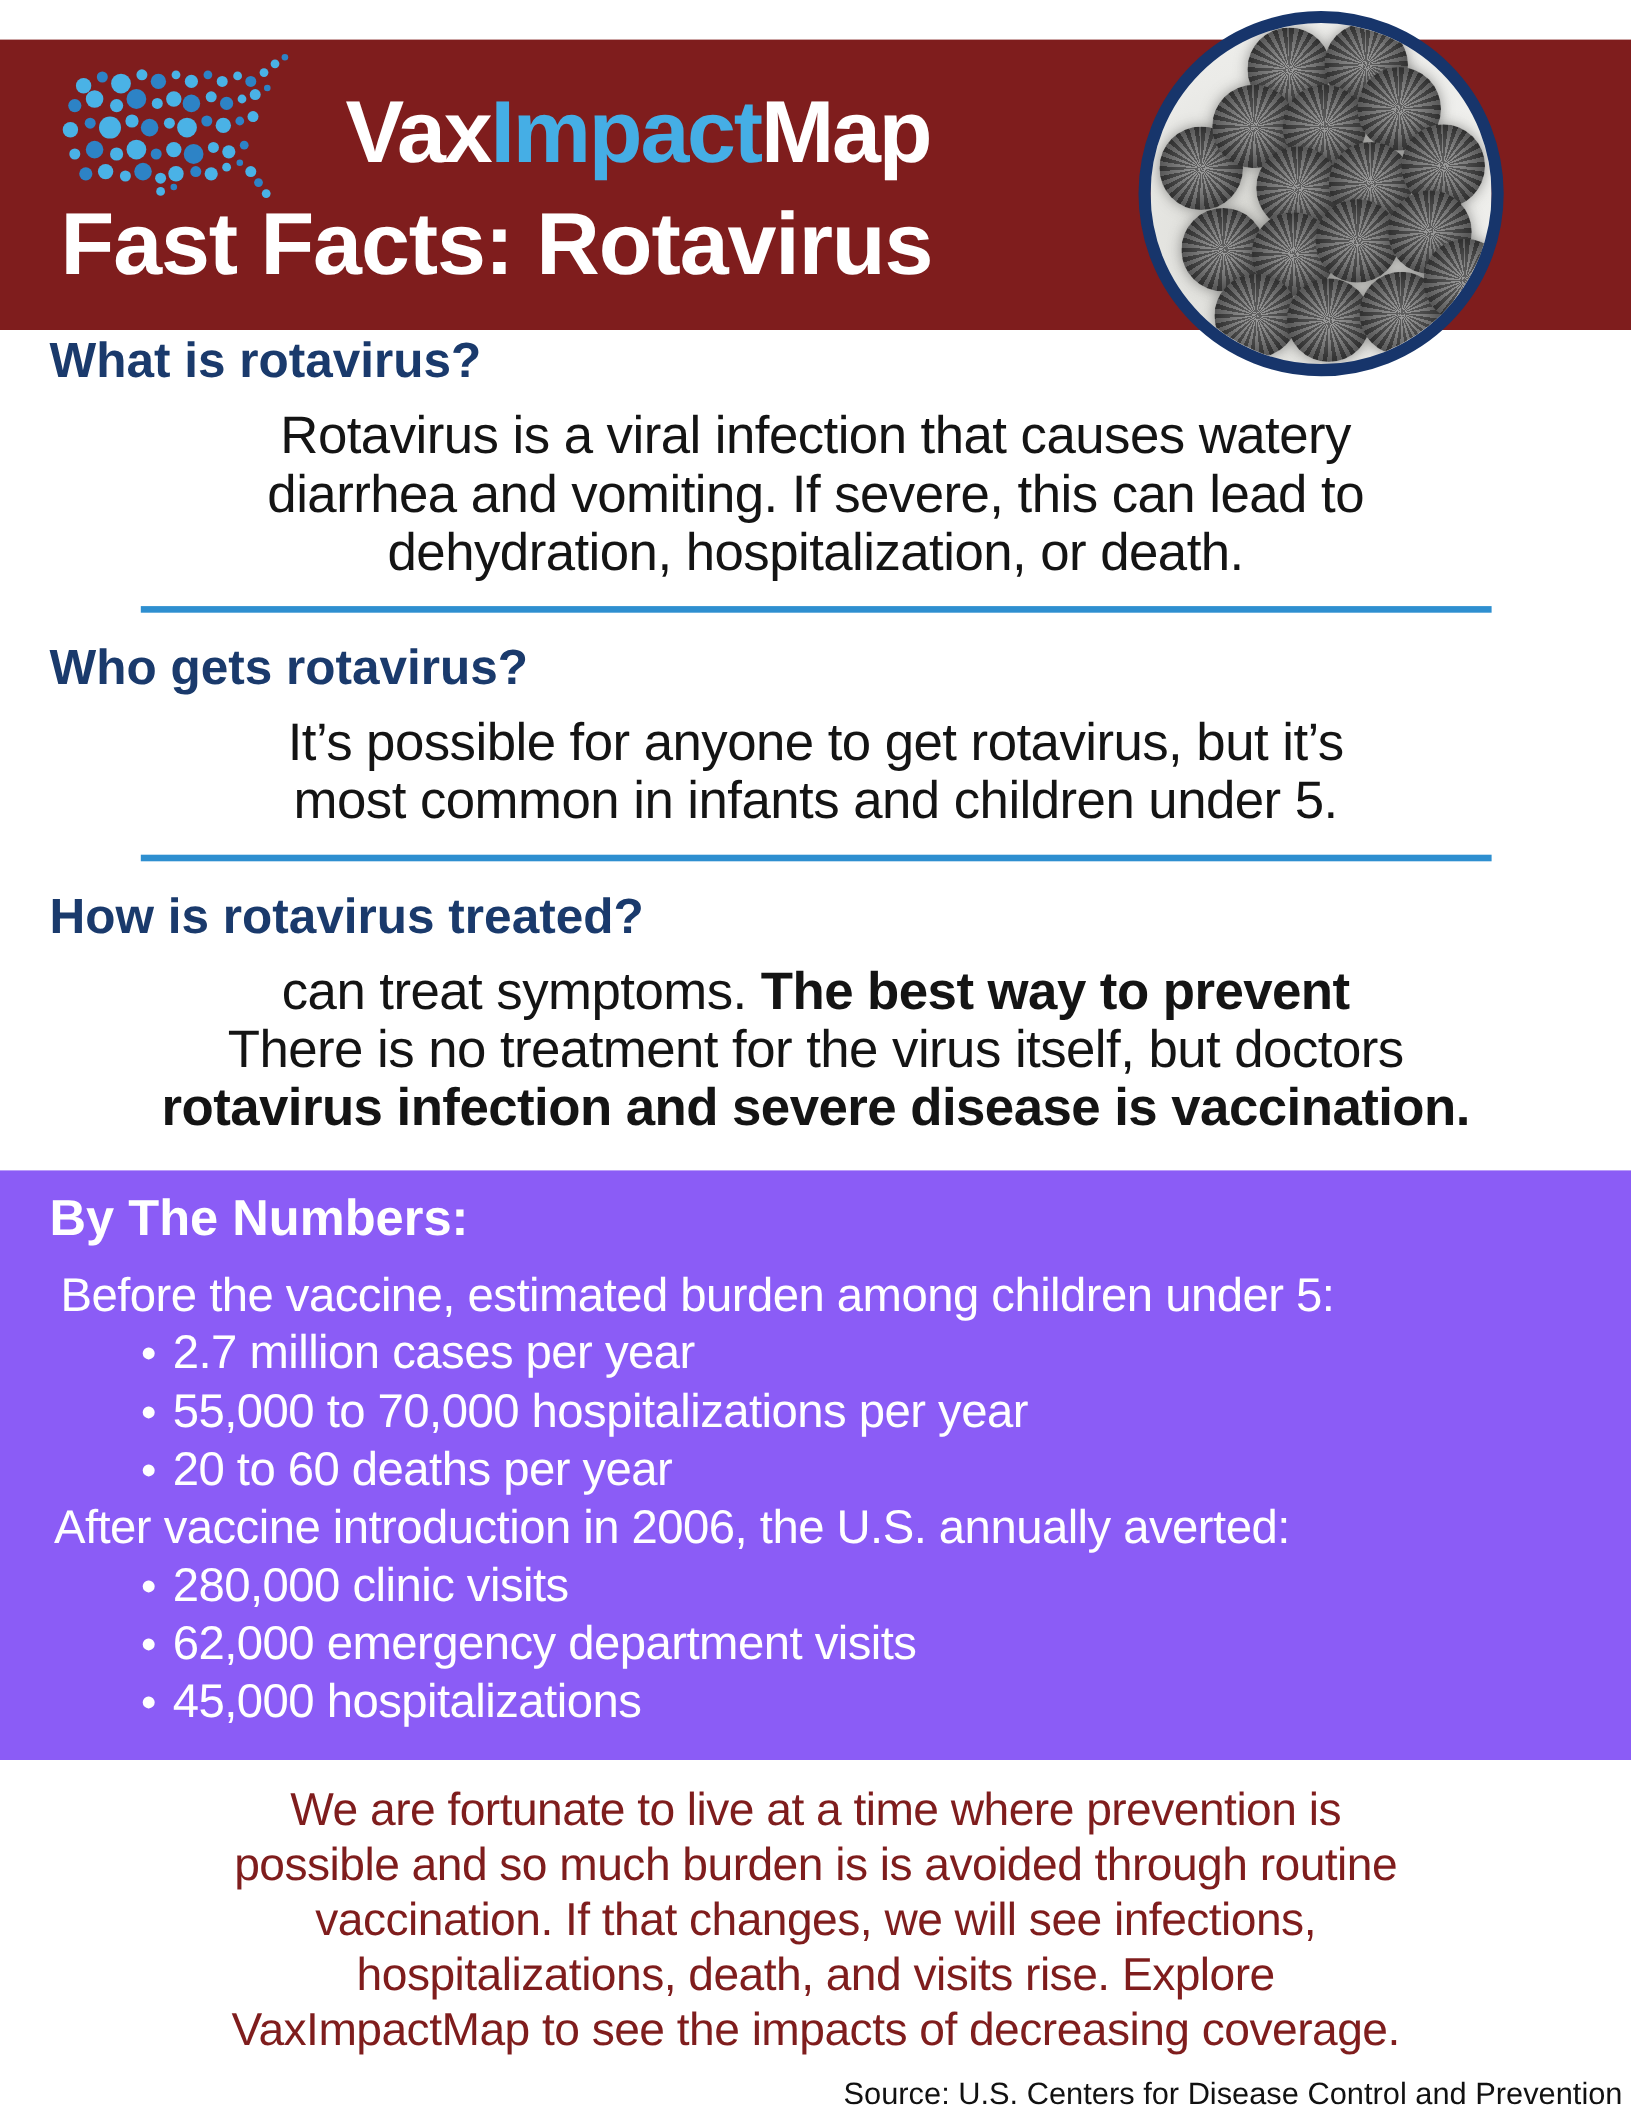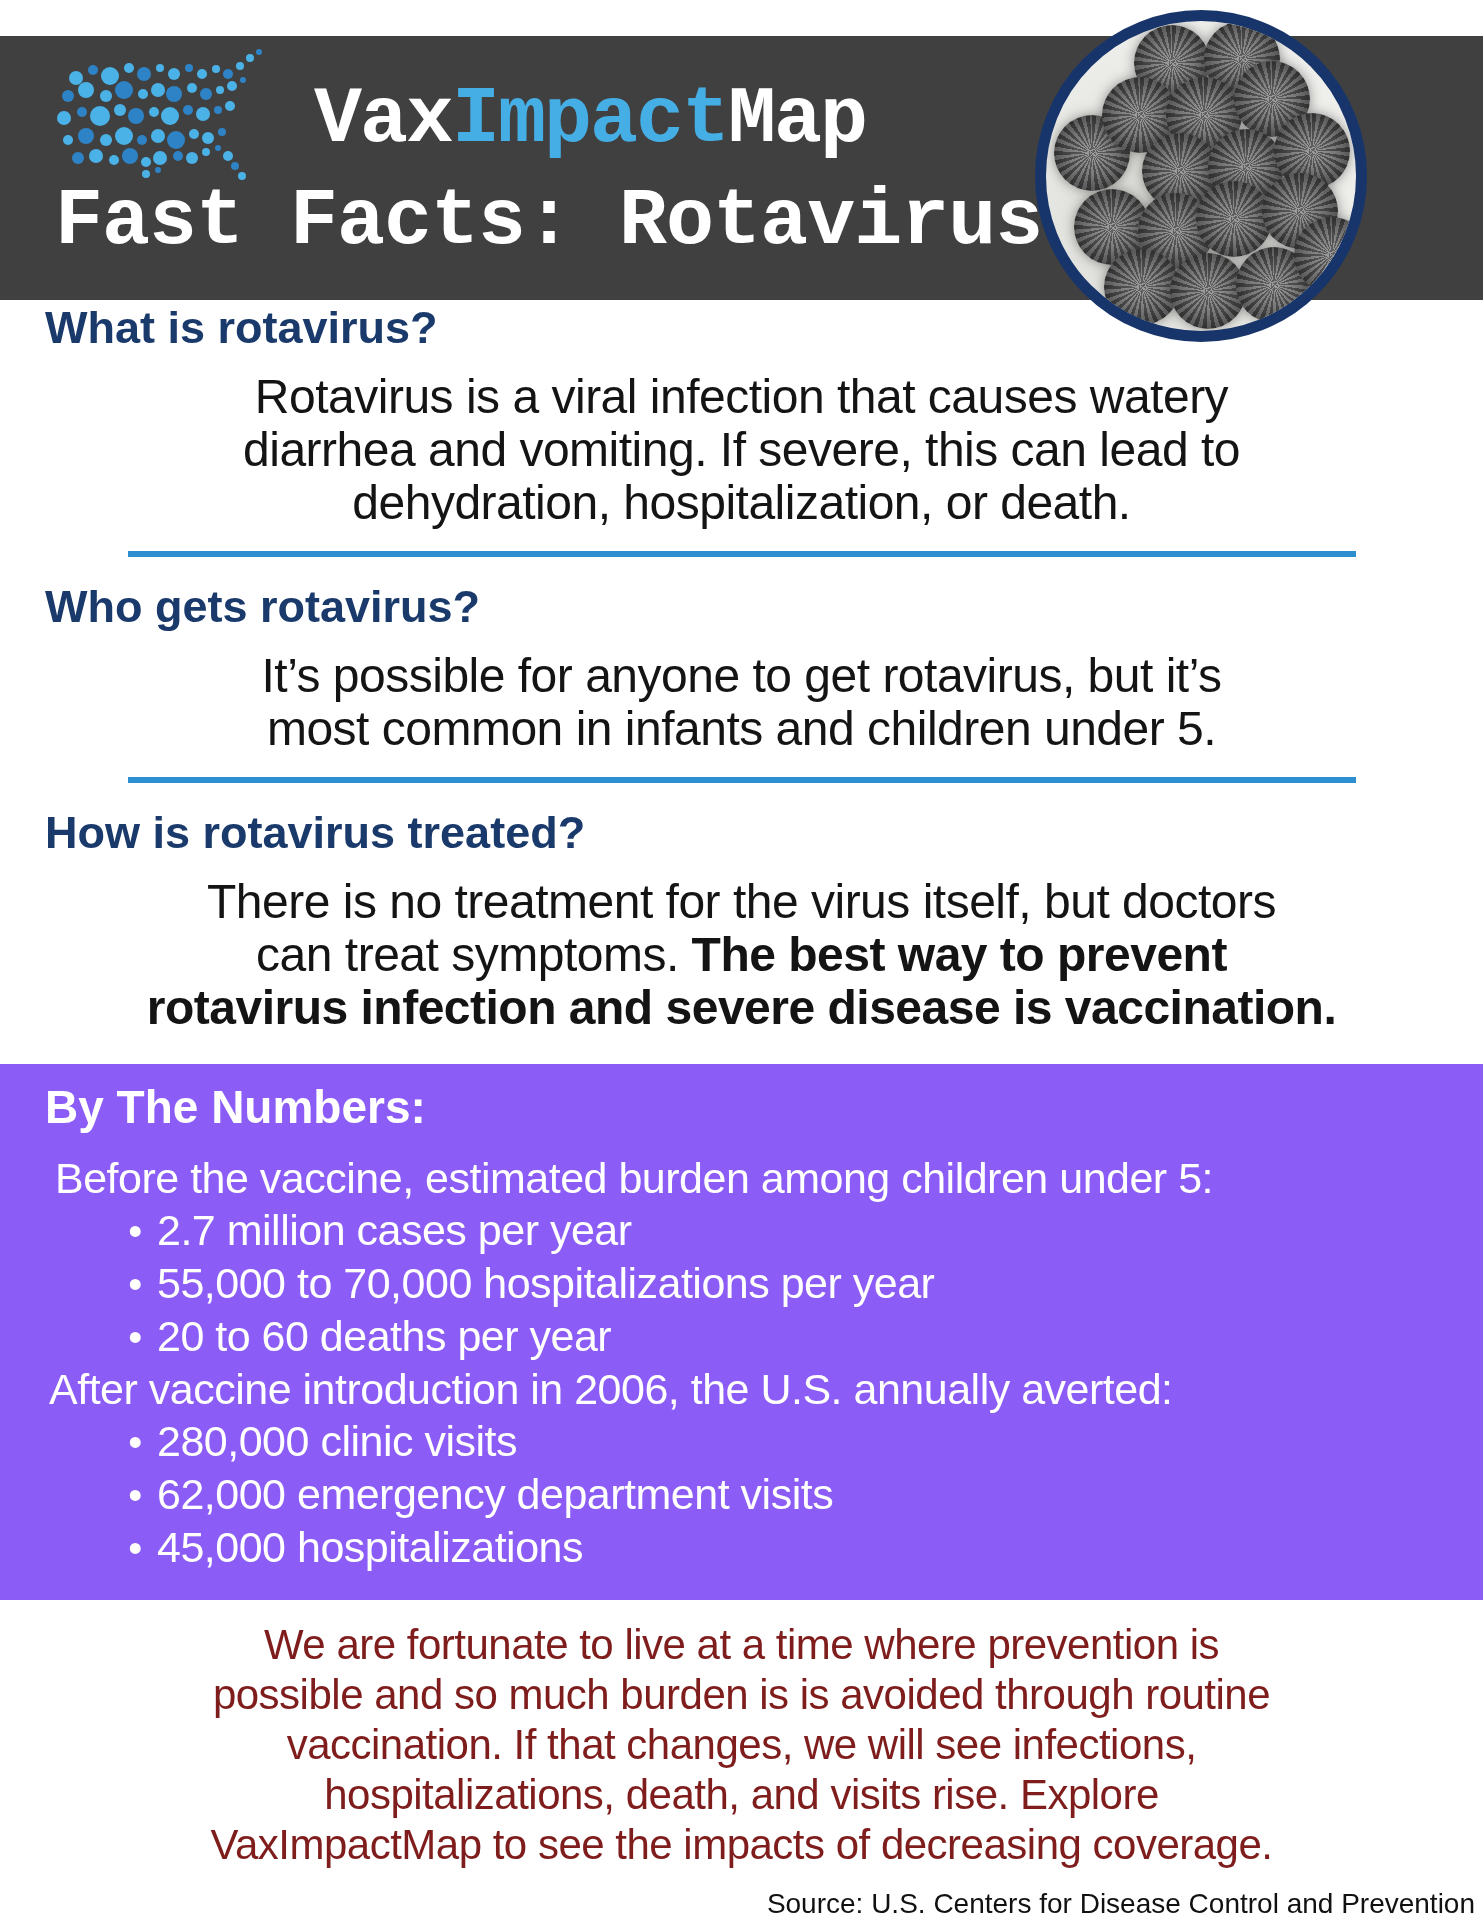--- a/index.html
+++ b/index.html
@@ -2,21 +2,21 @@
 <html><head>
 <meta charset="utf-8">
 <style>
   html,body{margin:0;padding:0;background:#ffffff;}
   .page{
     position:relative;width:1483px;height:1920px;overflow:hidden;background:#ffffff;
     font-family:"Liberation Sans", sans-serif;color:#161616;
   }
   .top-gap{height:36px;background:#ffffff;}
   
-  .band{position:relative;height:264px;background:#404040;font-family:Liberation Mono, monospace;}
+  .band{position:relative;height:264px;background:#7f1d1d;}
   .usmap{position:absolute;left:40px;top:8px;width:252px;height:150px;}
   .brand{position:absolute;left:314px;top:44px;font-size:80px;font-weight:700;letter-spacing:-2px;line-height:1;}
   .b-white{color:#ffffff;}
   .b-blue{color:#45AEE5;}
   .title{position:absolute;left:55px;top:146px;margin:0;font-size:80px;font-weight:700;letter-spacing:-1px;color:#ffffff;line-height:1;}
   
   .virus-photo{
     position:absolute;top:10px;right:116px;width:310px;height:310px;border-radius:50%;
     border:11px solid #17356B;z-index:5;overflow:hidden;
     background:radial-gradient(circle at 35% 65%, #d8d8d3 0%, #ebebe8 55%, #f3f3f1 100%);
@@ -163,22 +163,22 @@
         <div>It’s possible for anyone to get rotavirus, but it’s</div>
         <div>most common in infants and children under 5.</div>
       </div>
     </section>
 
     <hr class="divider">
 
     <section>
       <h2>How is rotavirus treated?</h2>
       <div class="para">
+        <div><span>can treat symptoms. </span><span class="bold">The best way to prevent</span></div>
         <div>There is no treatment for the virus itself, but doctors</div>
-        <div><span>can treat symptoms. </span><span class="bold">The best way to prevent</span></div>
         <div class="bold">rotavirus infection and severe disease is vaccination.</div>
       </div>
     </section>
 
   </main>
 
   <section class="numbers">
     <h2>By The Numbers:</h2>
     <div class="nblock">
       <div class="nlabel">Before the vaccine, estimated burden among children under 5:</div>

